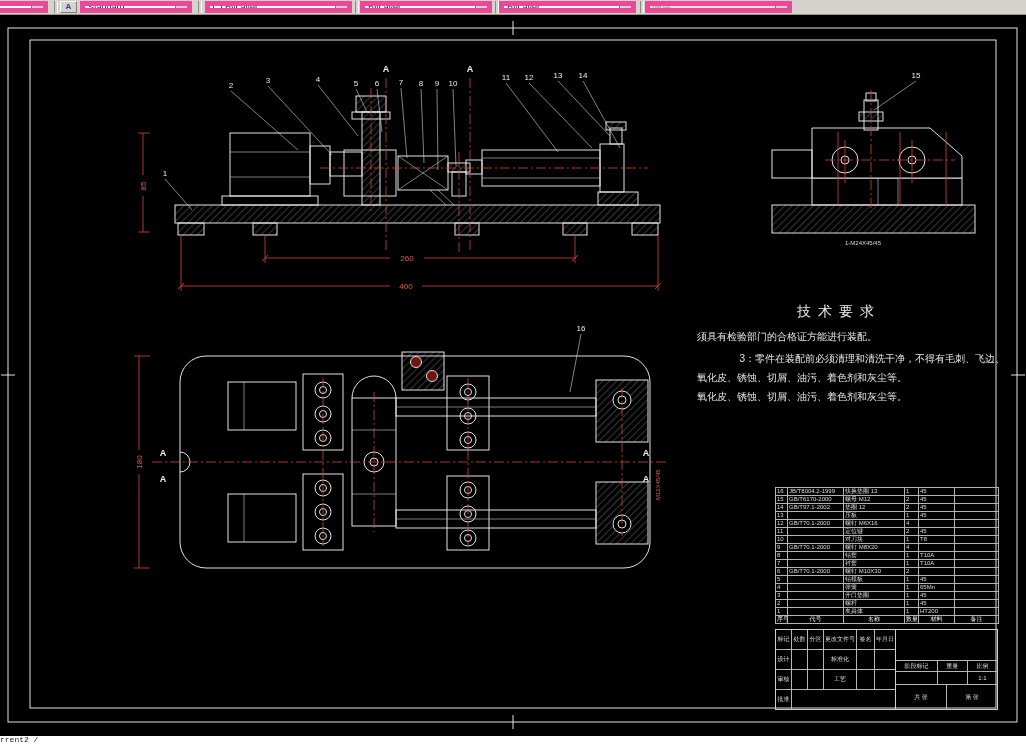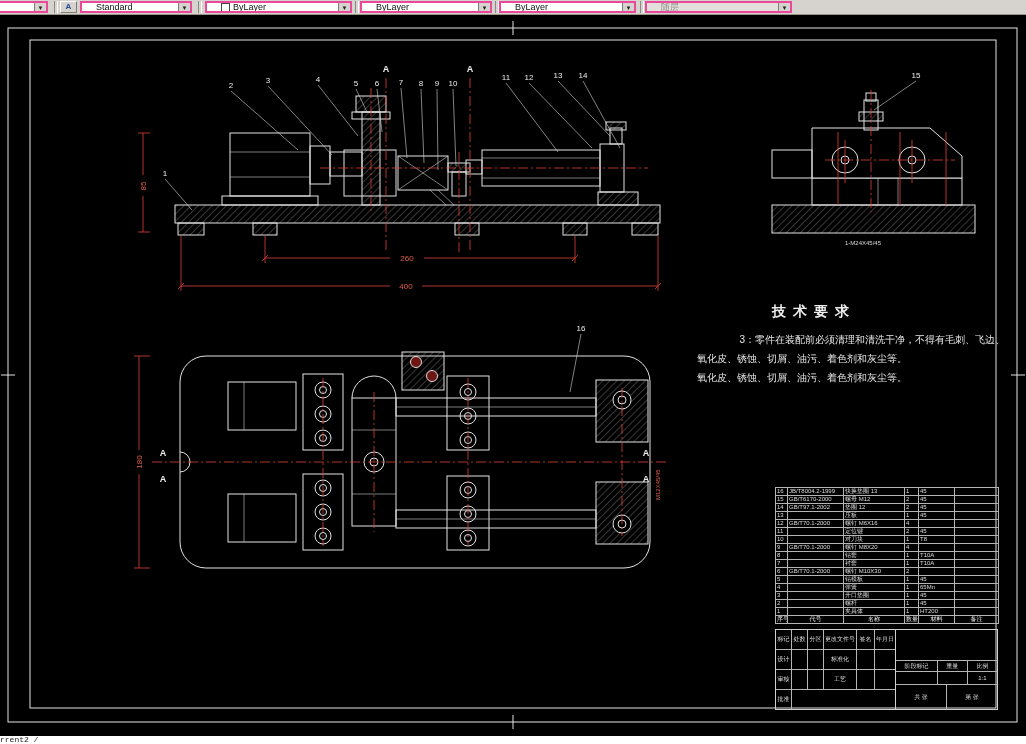--- a/index.html
+++ b/index.html
@@ -2,22 +2,22 @@
 <html><head>
 <meta charset="utf-8">
 <style>
   html,body{margin:0;padding:0;background:#444;}
   .screen{position:relative;width:1026px;height:744px;background:#000;overflow:hidden;
           font-family:"Liberation Sans",sans-serif;}
   
   .toolbar{position:absolute;top:0;left:0;width:1026px;height:14px;background:#d6d3ce;
            border-bottom:1px solid #98958d;z-index:5;}
   .groove{position:absolute;top:1px;width:2px;height:12px;border-left:1px solid #8a8a84;border-right:1px solid #fff;}
-  .combo{position:absolute;top:1px;height:12px;background:#fff;border:2px solid #ec4899;
-         box-sizing:border-box;display:flex;align-items:center;padding-left:14px;
+  .combo{position:absolute;top:1px;height:12px;background:#fff;border:5px solid #ec4899;
+         box-sizing:border-box;display:flex;align-items:center;padding-left:3px;
          font-size:9px;line-height:10px;color:#111;overflow:hidden;white-space:nowrap;}
   .combo .arrow{position:absolute;right:0;top:0;width:11px;height:10px;background:#d6d3ce;
                 border-left:1px solid #7d7d76;font-size:6px;line-height:10px;text-align:center;color:#222;}
   .combo.disabled{background:#e4e1dc;color:#8b8b86;}
   .swatch{width:7px;height:7px;background:#fff;border:1px solid #444;margin-right:3px;flex:none;}
   .tbtn{position:absolute;top:1px;width:17px;height:12px;background:#d6d3ce;border:1px solid #fff;
         border-right-color:#7d7d76;border-bottom-color:#7d7d76;box-sizing:border-box;
         font-size:8px;line-height:10px;text-align:center;color:#224a9a;font-weight:bold;}
   
   svg{position:absolute;top:14px;left:0;}
@@ -29,22 +29,22 @@
   .rd{stroke:#e04036;stroke-width:.8;fill:none;stroke-dasharray:10 3 2 3;}
   .leader{stroke:#d8d8d8;stroke-width:.6;}
   text{font-family:"Liberation Sans",sans-serif;}
   .callout-num{fill:#ececec;font-size:8px;text-anchor:middle;}
   .dim{fill:#e65a4a;font-size:8px;text-anchor:middle;}
   .lbl{fill:#eeeeee;font-size:9px;text-anchor:middle;font-weight:bold;}
   .note{fill:#d9d9d9;font-size:6px;}
   .noteR{fill:#e65a4a;font-size:6px;}
   .dr{fill:#6e1616;stroke:#d9d9d9;stroke-width:1;}
   
-  .tech-title{position:absolute;left:772px;top:303px;color:#ececec;font-size:14px;
-              letter-spacing:7px;font-weight:bold;white-space:nowrap;z-index:3;}
+  .tech-title{position:absolute;left:797px;top:303px;color:#ececec;font-size:14px;
+              letter-spacing:7px;font-weight:normal;white-space:nowrap;z-index:3;}
   .tech-body{position:absolute;left:683px;top:327px;width:322px;color:#e6e6e6;
              font-size:10px;line-height:19px;z-index:3;}
   .tech-line{white-space:nowrap;overflow:hidden;}
   .tech-line.cont{padding-left:14px;}
   .tech-line.gap{margin-top:3px;text-align:right;}
   
   .bom{position:absolute;left:775px;top:487px;z-index:3;}
   .bom table{border-collapse:collapse;table-layout:fixed;width:223px;}
   .bom td{border:1px solid #b5b5b5;height:7px;font-size:6px;line-height:7px;color:#ddd;
           padding:0 1px;overflow:hidden;white-space:nowrap;}
@@ -311,20 +311,21 @@
         <text x="583" y="78" class="callout-num">14</text>
         <line x1="916" y1="81" x2="874" y2="110" class="leader"></line>
         <text x="916" y="78" class="callout-num">15</text>
         <line x1="581" y1="334" x2="570" y2="392" class="leader"></line>
         <text x="581" y="331" class="callout-num">16</text>
       </g>
   </svg>
 
   <div class="tech-title">技术要求</div>
   <div class="tech-body" id="tech-body">
+      <div class="tech-line cont">须具有检验部门的合格证方能进行装配。</div>
       <div class="tech-line gap">3：零件在装配前必须清理和清洗干净，不得有毛刺、飞边、</div>
       <div class="tech-line cont">氧化皮、锈蚀、切屑、油污、着色剂和灰尘等。</div>
       <div class="tech-line cont">氧化皮、锈蚀、切屑、油污、着色剂和灰尘等。</div>
     </div>
 
   <div class="bom">
     <table>
       <colgroup>
         <col style="width:12px">
           <col style="width:56px">

